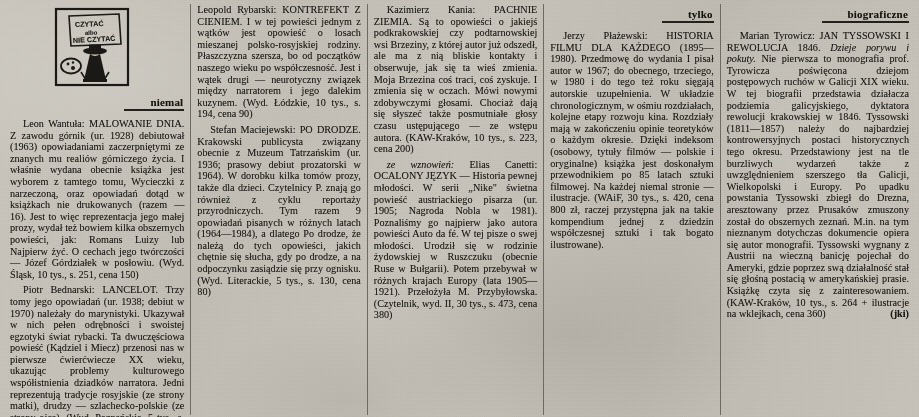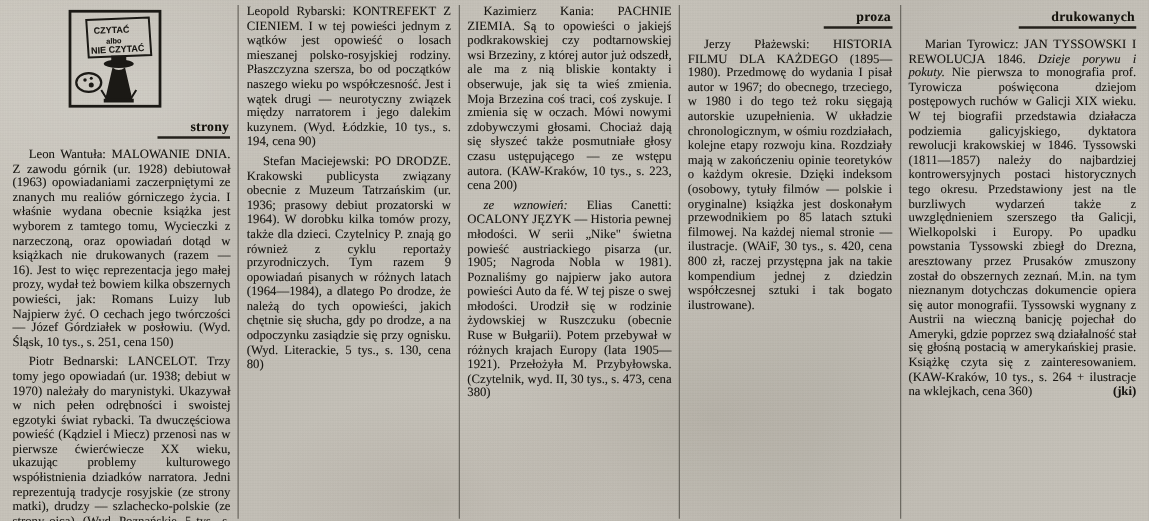--- a/index.html
+++ b/index.html
@@ -141,21 +141,21 @@
           <rect x="34" y="73" width="24" height="3" fill="#1d1b17"></rect>
 
           <ellipse cx="22" cy="60" rx="10" ry="7.5" fill="none" stroke="#1d1b17" stroke-width="1.8"></ellipse>
           <circle cx="24" cy="62" r="2" fill="#1d1b17"></circle>
           <circle cx="19" cy="58" r="1.4" fill="#1d1b17"></circle>
           <circle cx="24" cy="56.5" r="1.2" fill="#1d1b17"></circle>
         </svg>
       </div>
 
       <div class="section-head">
-        <span class="rule">strony</span>
+        <span class="rule">niemal</span>
       </div>
 
 
       <p class="para indent"><span class="bold">Leon Wantuła:</span> <span>MALOWANIE DNIA.</span> <span>Z zawodu górnik (ur. 1928) debiutował (1963) opowiadaniami zaczerpniętymi ze znanych mu realiów górniczego życia. I właśnie wydana obecnie książka jest wyborem z tamtego tomu, Wycieczki z narzeczoną, oraz opowiadań dotąd w książkach nie drukowanych (razem — 16). Jest to więc reprezentacja jego małej prozy, wydał też bowiem kilka obszernych powieści, jak: Romans Luizy lub Najpierw żyć. O cechach jego twórczości — Józef Górdziałek w posłowiu. (Wyd. Śląsk, 10 tys., s. 251, cena 150)</span></p>
 
       <p class="para indent"><span class="bold">Piotr Bednarski:</span> <span>LANCELOT.</span> <span>Trzy tomy jego opowiadań (ur. 1938; debiut w 1970) należały do marynistyki. Ukazywał w nich pełen odrębności i swoistej egzotyki świat rybacki. Ta dwuczęściowa powieść (Kądziel i Miecz) przenosi nas w pierwsze ćwierćwiecze XX wieku, ukazując problemy kulturowego współistnienia dziadków narratora. Jedni reprezentują tradycje rosyjskie (ze strony matki), drudzy — szlachecko-polskie (ze strony ojca). (Wyd. Poznańskie, 5 tys., s. 177, cena 130)</span></p>
     </div>
 
     <div class="col col-2">
       <p class="para"><span class="bold">Leopold Rybarski:</span> <span>KONTREFEKT Z CIENIEM.</span> <span>I w tej powieści jednym z wątków jest opowieść o losach mieszanej polsko-rosyjskiej rodziny. Płaszczyzna szersza, bo od początków naszego wieku po współczesność. Jest i wątek drugi — neurotyczny związek między narratorem i jego dalekim kuzynem. (Wyd. Łódzkie, 10 tys., s. 194, cena 90)</span></p>
@@ -166,28 +166,28 @@
     <div class="col col-3">
       <p class="para indent"><span class="bold">Kazimierz Kania:</span> <span>PACHNIE ZIEMIA.</span> <span>Są to opowieści o jakiejś podkrakowskiej czy podtarnowskiej wsi Brzeziny, z której autor już odszedł, ale ma z nią bliskie kontakty i obserwuje, jak się ta wieś zmienia. Moja Brzezina coś traci, coś zyskuje. I zmienia się w oczach. Mówi nowymi zdobywczymi głosami. Chociaż dają się słyszeć także posmutniałe głosy czasu ustępującego — ze wstępu autora. (KAW-Kraków, 10 tys., s. 223, cena 200)</span></p>
 
       <p class="para indent"><span class="ital">ze wznowień:</span> <span class="bold">Elias Canetti:</span> <span>OCALONY JĘZYK — Historia pewnej młodości.</span> <span>W serii „Nike" świetna powieść austriackiego pisarza (ur. 1905; Nagroda Nobla w 1981). Poznaliśmy go najpierw jako autora powieści Auto da fé. W tej pisze o swej młodości. Urodził się w rodzinie żydowskiej w Ruszczuku (obecnie Ruse w Bułgarii). Potem przebywał w różnych krajach Europy (lata 1905—1921). Przełożyła M. Przybyłowska. (Czytelnik, wyd. II, 30 tys., s. 473, cena 380)</span></p>
     </div>
 
     <div class="col col-4">
       <p class="para"></p>
 
       <div class="section-head">
-        <span class="rule">proza</span>
+        <span class="rule">tylko</span>
       </div>
 
       <p class="para indent"><span class="bold">Jerzy Płażewski:</span> <span>HISTORIA FILMU DLA KAŻDEGO</span> <span>(1895—1980). Przedmowę do wydania I pisał autor w 1967; do obecnego, trzeciego, w 1980 i do tego też roku sięgają autorskie uzupełnienia. W układzie chronologicznym, w ośmiu rozdziałach, kolejne etapy rozwoju kina. Rozdziały mają w zakończeniu opinie teoretyków o każdym okresie. Dzięki indeksom (osobowy, tytuły filmów — polskie i oryginalne) książka jest doskonałym przewodnikiem po 85 latach sztuki filmowej. Na każdej niemal stronie — ilustracje. (WAiF, 30 tys., s. 420, cena 800 zł, raczej przystępna jak na takie kompendium jednej z dziedzin współczesnej sztuki i tak bogato ilustrowane).</span></p>
     </div>
 
     <div class="col col-5">
       <div class="section-head">
-        <span class="rule">drukowanych</span>
+        <span class="rule">biograficzne</span>
       </div>
 
       <p class="para indent"><span class="bold">Marian Tyrowicz:</span> <span>JAN TYSSOWSKI I REWOLUCJA 1846.</span> <span class="ital">Dzieje porywu i pokuty.</span> <span>Nie pierwsza to monografia prof. Tyrowicza poświęcona dziejom postępowych ruchów w Galicji XIX wieku. W tej biografii przedstawia działacza podziemia galicyjskiego, dyktatora rewolucji krakowskiej w 1846. Tyssowski (1811—1857) należy do najbardziej kontrowersyjnych postaci historycznych tego okresu. Przedstawiony jest na tle burzliwych wydarzeń także z uwzględnieniem szerszego tła Galicji, Wielkopolski i Europy. Po upadku powstania Tyssowski zbiegł do Drezna, aresztowany przez Prusaków zmuszony został do obszernych zeznań. M.in. na tym nieznanym dotychczas dokumencie opiera się autor monografii. Tyssowski wygnany z Austrii na wieczną banicję pojechał do Ameryki, gdzie poprzez swą działalność stał się głośną postacią w amerykańskiej prasie. Książkę czyta się z zainteresowaniem. (KAW-Kraków, 10 tys., s. 264 + ilustracje na wklejkach, cena 360)</span> <span class="sig">(jki)</span></p>
     </div>
 
   </div>
 </div>
 
 </body></html>

